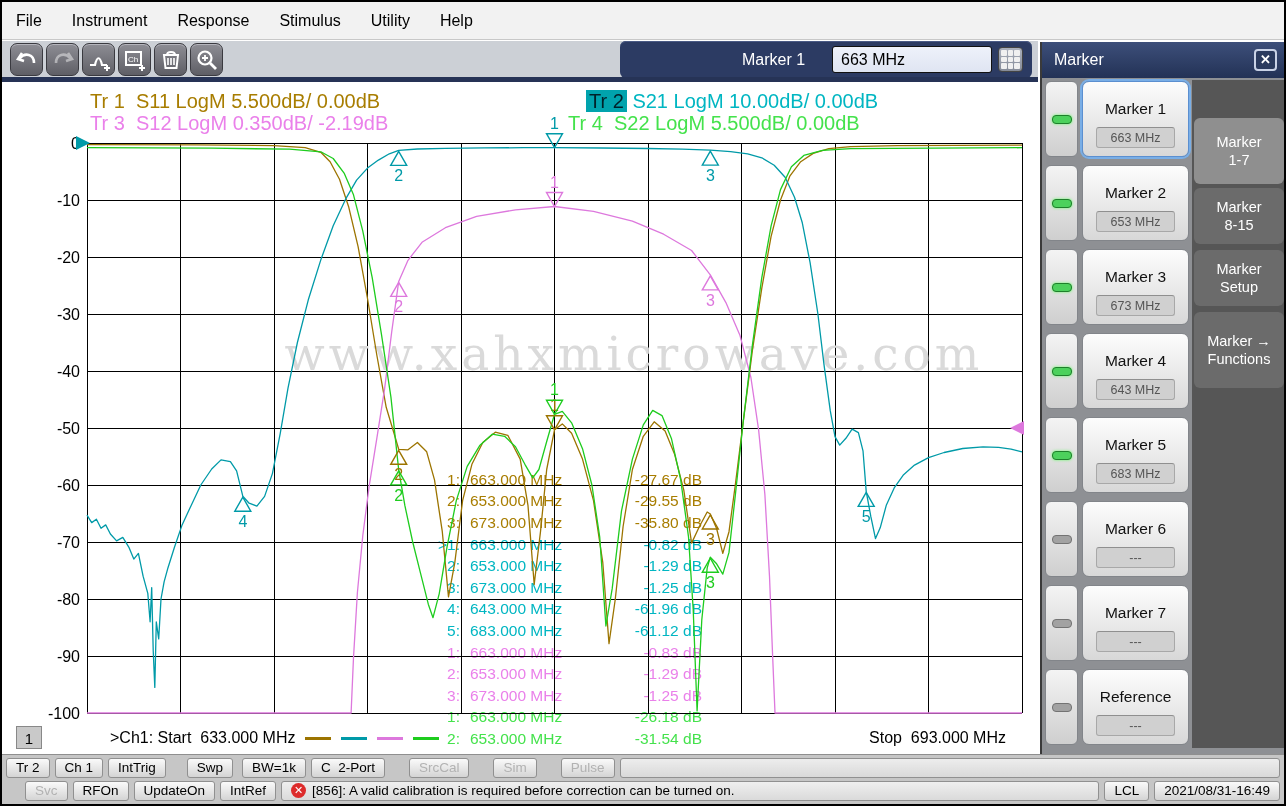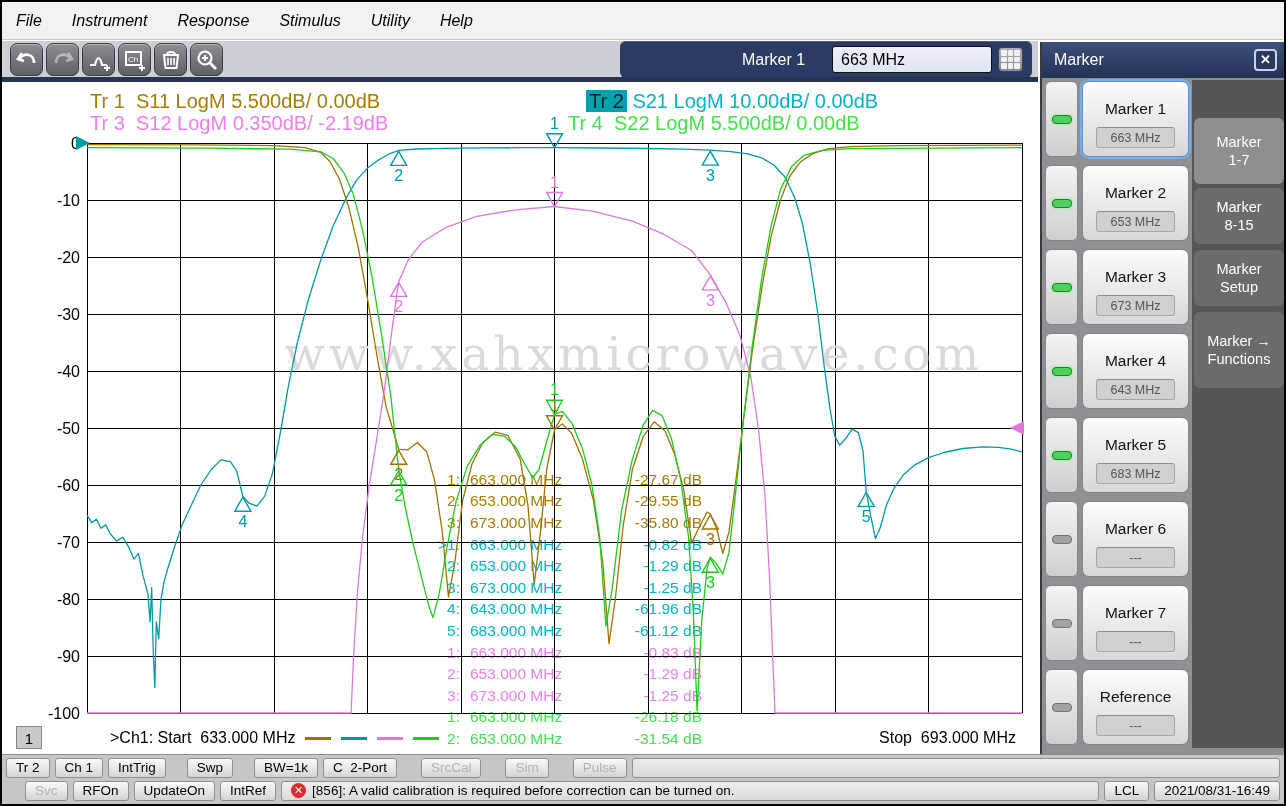--- a/index.html
+++ b/index.html
@@ -2,21 +2,21 @@
 <html><head>
 <meta charset="utf-8">
 <style>
   html,body{margin:0;padding:0;background:#666;}
   *{box-sizing:border-box;}
   #screen{position:relative;width:1286px;height:806px;background:#fff;border:2px solid #000;
           font-family:"Liberation Sans","DejaVu Sans",sans-serif;overflow:hidden;}
   
   #menubar{position:absolute;left:0;top:0;width:1282px;height:38px;background:#f2f2f2;
            border-bottom:1px solid #c8c8c8;display:flex;align-items:center;padding-left:14px;gap:30px;}
-  .menu-item{font-size:16px;color:#000;cursor:default;font-style:italic;}
+  .menu-item{font-size:16px;color:#000;cursor:default;}
   
   #toolbar{position:absolute;left:0;top:39px;width:1036px;height:41px;background:#ccd0d6;}
   #toolbar .navy-edge{position:absolute;left:0;bottom:0;width:100%;height:5px;background:#263356;}
   .tbtn{position:absolute;top:2px;width:33px;height:33px;border-radius:7px;border:1px solid #3a3a40;
         background:linear-gradient(#8d8d94,#5f5f66);box-shadow:inset 0 1px 0 #b5b5bc;padding:0;}
   .tbtn svg{display:block;margin:4px auto;}
   .tbtn.dis svg{opacity:.45;}
   #marker-group{position:absolute;left:618px;top:0;width:412px;height:37px;background:#2c3b63;
                 border-radius:6px;box-shadow:inset 0 1px 0 #4a5a85;}
   #marker-group .mg-label{position:absolute;left:122px;top:0;line-height:37px;color:#fff;font-size:16px;}
@@ -38,21 +38,21 @@
   .readout-row .f{width:158px;padding-left:10px;}
   .readout-row .v{flex:1;text-align:right;}
   
   #plot-svg{position:absolute;left:0;top:80px;width:1036px;height:646px;}
   
   #bottomaxis{position:absolute;left:0;top:723px;width:1036px;height:26px;font-size:16px;color:#000;}
   #ch-box{position:absolute;left:14px;top:1px;width:26px;height:23px;background:#c9c9c9;border:1px solid #888;
           text-align:center;line-height:23px;font-size:15px;}
   #start-group{position:absolute;left:108px;top:0;display:flex;align-items:center;height:26px;gap:10px;white-space:pre;}
   .dash{width:26px;height:3px;display:inline-block;}
-  #stop-label{position:absolute;right:22px;top:0;line-height:26px;white-space:pre;}
+  #stop-label{position:absolute;right:32px;top:0;line-height:26px;white-space:pre;}
   
   #panel{position:absolute;left:1038px;top:40px;width:246px;height:712px;background:#8e9094;border-left:2px solid #3a3a3a;}
   #panel-title{position:absolute;left:0;top:0;width:100%;height:36px;background:linear-gradient(#41538000,#0000) ,linear-gradient(#3d4f7a,#233256);
                color:#fff;font-size:16px;line-height:36px;padding-left:12px;}
   #panel-close{position:absolute;right:9px;top:7px;width:23px;height:22px;background:#2a3a5e;border:2px solid #c9d2e6;
                border-radius:4px;color:#fff;font-size:13px;line-height:18px;text-align:center;padding:0;font-weight:bold;}
   #tabcol{position:absolute;left:150px;top:38px;width:94px;height:668px;background:#565656;}
   .ptab{position:absolute;left:2px;width:90px;border-radius:6px;background:#6b6b6b;color:#fff;font-size:14.5px;
         display:flex;flex-direction:column;align-items:center;justify-content:center;text-align:center;line-height:18px;}
   .ptab.active{background:#8f8f8f;}
@@ -71,21 +71,21 @@
   #statusbar{position:absolute;left:0;top:752px;width:1282px;height:50px;background:#c6c6c6;border-top:1px solid #8f8f8f;
              padding:3px 4px;display:flex;flex-direction:column;gap:2px;}
   .srow{display:flex;align-items:center;gap:5px;height:21px;}
   .pill{height:20px;line-height:18px;padding:0 9px;font-size:13.5px;color:#000;border:1px solid #909090;border-radius:3px;
         background:linear-gradient(#fafafa,#d4d4d4);white-space:pre;text-align:center;}
   .pill.dis{color:#b2b2b2;margin-left:19px;}
   .pill.spacer{flex:1;background:linear-gradient(#ededed,#d9d9d9);}
   .pill.errpill{flex:1;display:flex;align-items:center;gap:6px;text-align:left;background:linear-gradient(#efefef,#dadada);}
   .erricon{width:15px;height:15px;border-radius:50%;background:#dd2b2b;color:#fff;font-size:11px;font-weight:bold;
            line-height:15px;text-align:center;flex:none;}
-  .ml18{margin-left:16px;} .ml8{margin-left:16px;}
+  .ml18{margin-left:16px;} .ml8{margin-left:4px;}
 </style>
 </head>
 <body>
 
 <div id="screen">
 
   <div id="menubar">
       <span class="menu-item">File</span>
       <span class="menu-item">Instrument</span>
       <span class="menu-item">Response</span>

